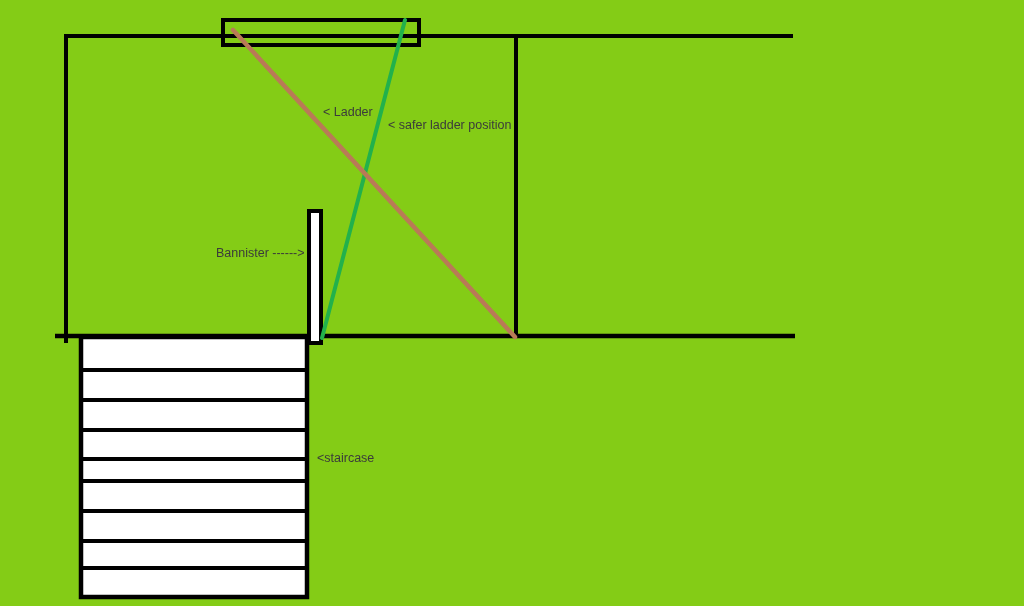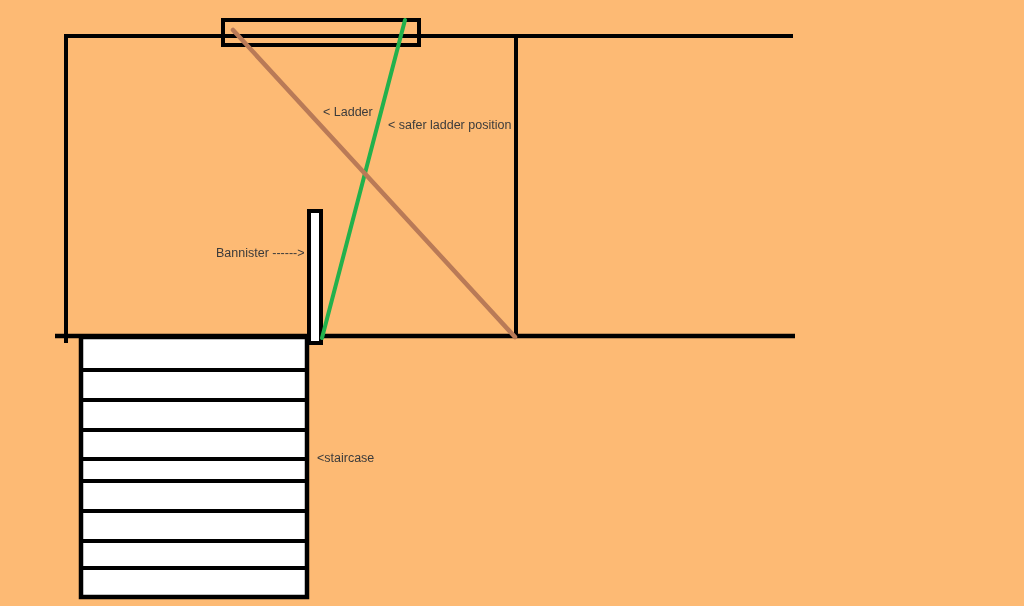--- a/index.html
+++ b/index.html
@@ -5,21 +5,21 @@
   html, body {
     margin: 0;
     padding: 0;
     background: #ffffff;
     font-family: "Liberation Sans", sans-serif;
   }
   .canvas {
     position: relative;
     width: 1024px;
     height: 606px;
-    background: #fdba74;
+    background: #84cc16;
     overflow: hidden;
     text-decoration: underline;
   }
   svg text {
     font-family: "Liberation Sans", sans-serif;
     font-size: 12.5px;
   }
 </style>
 </head>
 <body>

